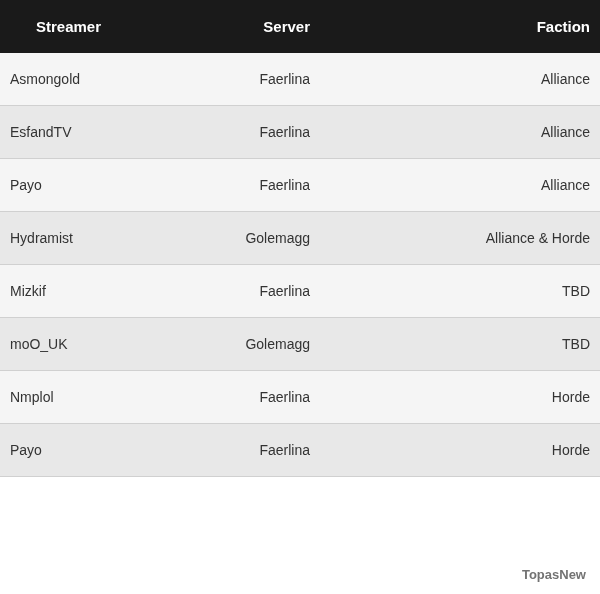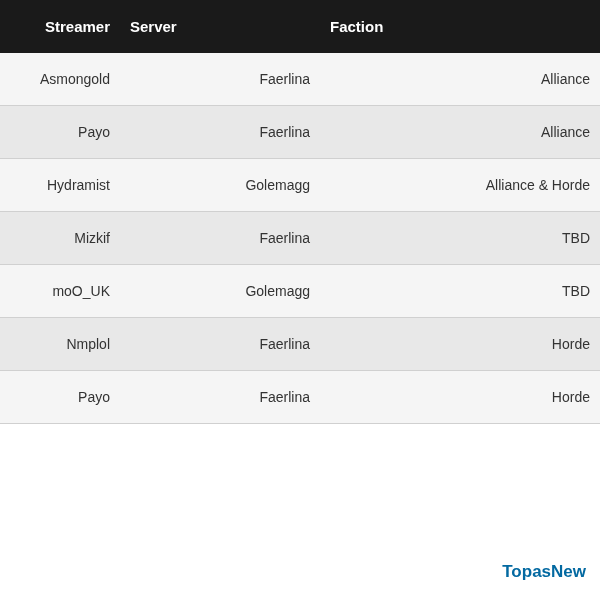--- a/index.html
+++ b/index.html
@@ -25,26 +25,26 @@
     }
 
     thead tr {
       background-color: #1a1a1a;
     }
 
     thead th {
       color: #ffffff;
       font-weight: bold;
       padding: 18px 10px;
-      text-align: left;
+      text-align: right;
       font-size: 15px;
     }
 
     thead th:first-child {
-      text-align: right;
+      text-align: left;
       width: 120px;
       padding-left: 36px;
     }
 
     thead th:nth-child(2) {
       width: 200px;
     }
 
     thead th:nth-child(3) {
       width: 280px;
@@ -61,29 +61,29 @@
     tbody td {
       padding: 18px 10px;
       text-align: right;
       font-size: 14px;
       color: #333333;
       border-bottom: 1px solid #d0d0d0;
     }
 
     tbody td:first-child {
       font-weight: 500;
-      text-align: right;
+      text-align: left;
     }
 
     .watermark {
       position: fixed;
       bottom: 10px;
       right: 10px;
-      font-size: 17px;
-      color: #0369a1;
+      font-size: 13px;
+      color: #737373;
       font-weight: bold;
       background: rgba(255,255,255,0.7);
       padding: 2px 4px;
       border-radius: 3px;
       margin-top: 44px;
     }
   </style>
 </head>
 <body>
 
@@ -92,20 +92,25 @@
     <thead>
       <tr>
         <th>Streamer</th>
         <th>Server</th>
         <th>Faction</th>
       </tr>
     </thead>
     <tbody id="table-body">
     <tr>
           <td>Asmongold</td>
+          <td>Faerlina</td>
+          <td>Alliance</td>
+        </tr>
+        <tr>
+          <td>EsfandTV</td>
           <td>Faerlina</td>
           <td>Alliance</td>
         </tr>
         <tr>
           <td>Payo</td>
           <td>Faerlina</td>
           <td>Alliance</td>
         </tr>
         <tr>
           <td>Hydramist</td>

